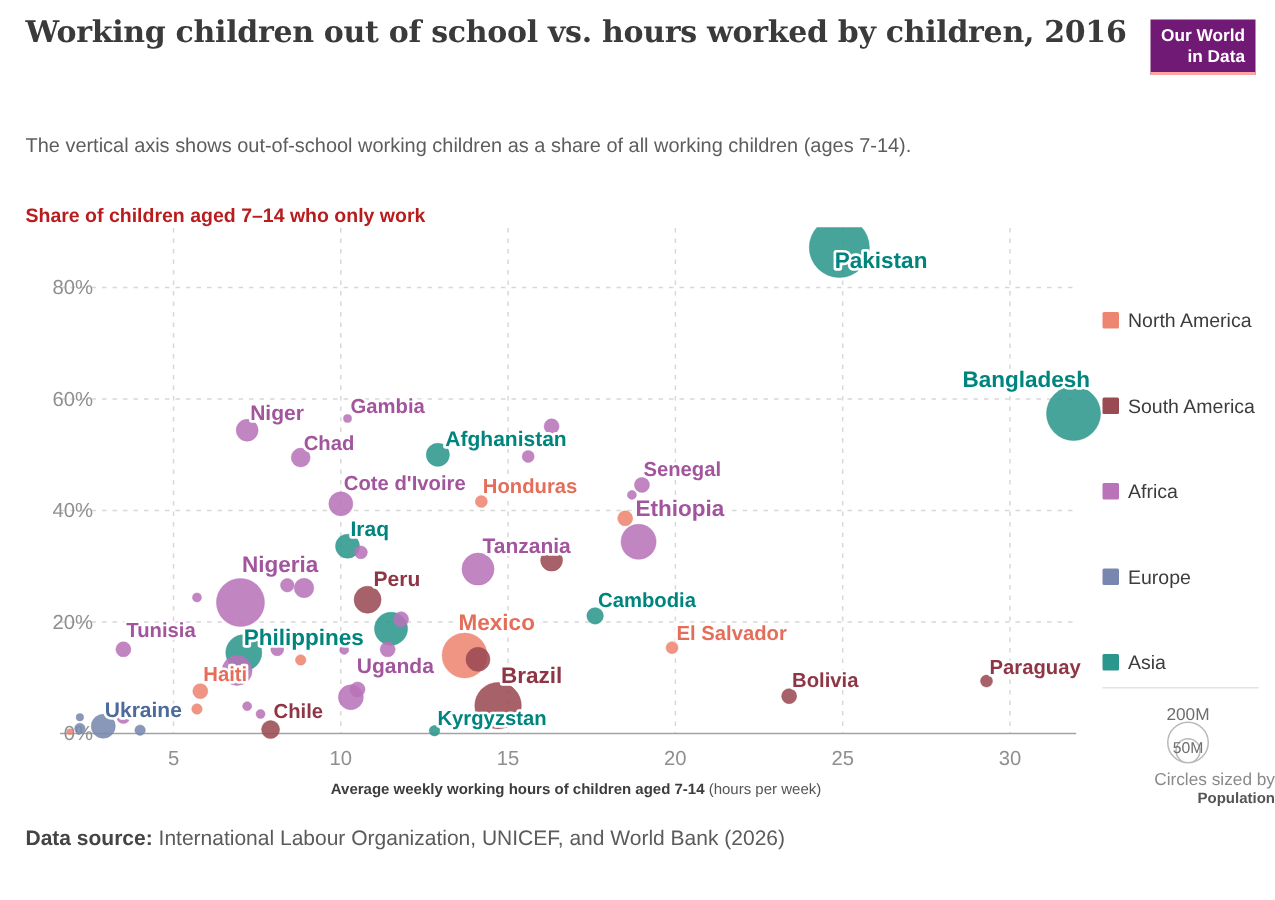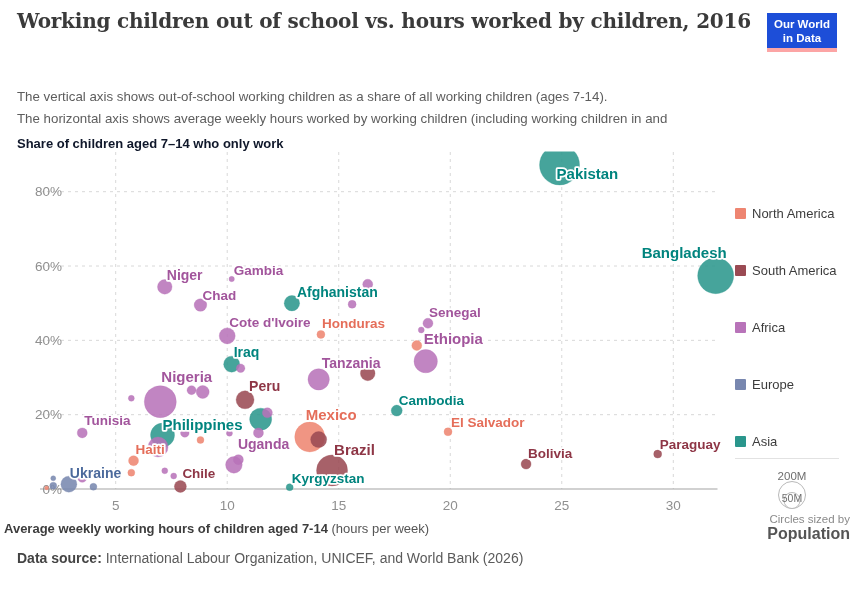--- a/index.html
+++ b/index.html
@@ -1,33 +1,33 @@
 <!DOCTYPE html>
 <html><head>
 <meta charset="utf-8">
 <style>
   html,body{margin:0;padding:0;background:#fff;}
   body{width:850px;height:600px;position:relative;font-family:"Liberation Sans",sans-serif;overflow:hidden;}
   .abs{position:absolute;}
   .title{left:17px;top:9px;font-family:"DejaVu Serif",serif;font-weight:700;font-size:20px;color:#3a3a3a;letter-spacing:-0.2px;}
-  .logo{right:13px;top:13px;background:#1d4ed8;border-bottom:4px solid #fca5a5;color:#fff;
-        font-size:11.5px;font-weight:700;text-align:center;padding:5px 7px 3px 7px;line-height:13.5px;}
+  .logo{right:13px;top:13px;background:#701a75;border-bottom:2px solid #fca5a5;color:#fff;
+        font-size:11.5px;font-weight:700;text-align:right;padding:5px 7px 3px 7px;line-height:13.5px;}
   .subtitle{left:17px;top:52px;font-size:13.3px;color:#5d5d5d;line-height:21.5px;white-space:nowrap;margin-top:34px;}
-  .yaxis-title{left:17px;top:136px;font-size:13px;font-weight:700;color:#0f172a;}
-  .xaxis-title{left:4px;top:521px;width:760px;text-align:left;font-size:13px;color:#555;}
+  .yaxis-title{left:17px;top:136px;font-size:13px;font-weight:700;color:#b91c1c;}
+  .xaxis-title{left:4px;top:521px;width:760px;text-align:center;font-size:10px;color:#555;}
   .xaxis-title b{color:#3d3d3d;}
   .footer{left:17px;top:548px;font-size:14px;color:#5b5b5b;line-height:21px;}
   .footer b{color:#444;}
   #legend{left:735px;top:163px;width:115px;}
   .lg-row{display:flex;align-items:center;margin-bottom:5px;height:13px;cursor:default;margin-top:44px;}
   .lg-swatch{width:11px;height:11px;border-radius:1px;margin-right:6px;flex:0 0 11px;}
   .lg-label{font-size:13px;color:#3c3c3c;white-space:nowrap;}
   .lg-divider{border-top:1px solid #e2e2e2;margin:10px 0 4px 0;width:104px;}
   .sz-caption{width:115px;text-align:right;font-size:11.5px;color:#8a8a8a;}
-  .sz-caption b{font-size:16px;color:#555;}
+  .sz-caption b{font-size:10px;color:#555;}
   svg text{font-family:"Liberation Sans",sans-serif;}
   .halo{paint-order:stroke;stroke:#fff;stroke-width:3.5px;stroke-linejoin:round;font-weight:700;}
 </style>
 </head>
 <body>
 
 <svg id="chart-svg" class="abs" style="left:0;top:0;" width="850" height="600" viewBox="0 0 850 600">
     <defs>
       <clipPath id="plotclip">
         <rect x="30" y="151.5" width="820" height="346"></rect>
@@ -143,21 +143,20 @@
     </g>
   </svg>
 
 <div class="abs title">Working children out of school vs. hours worked by children, 2016</div>
 <div class="abs logo">
   <div>Our World</div>
   <div>in Data</div>
 </div>
 <div class="abs subtitle">
   <div>The vertical axis shows out-of-school working children as a share of all working children (ages 7-14).</div>
-  <div>The horizontal axis shows average weekly hours worked by working children (including working children in and</div>
 </div>
 
 <div class="abs yaxis-title">Share of children aged 7–14 who only work</div>
 <div class="abs xaxis-title"><b>Average weekly working hours of children aged 7-14</b><span> (hours per week)</span></div>
 
 <div id="legend" class="abs">
   <div id="legend-items">
       <div class="lg-row">
         <span class="lg-swatch" style="background: rgb(238, 133, 113);"></span>
         <span class="lg-label">North America</span>

